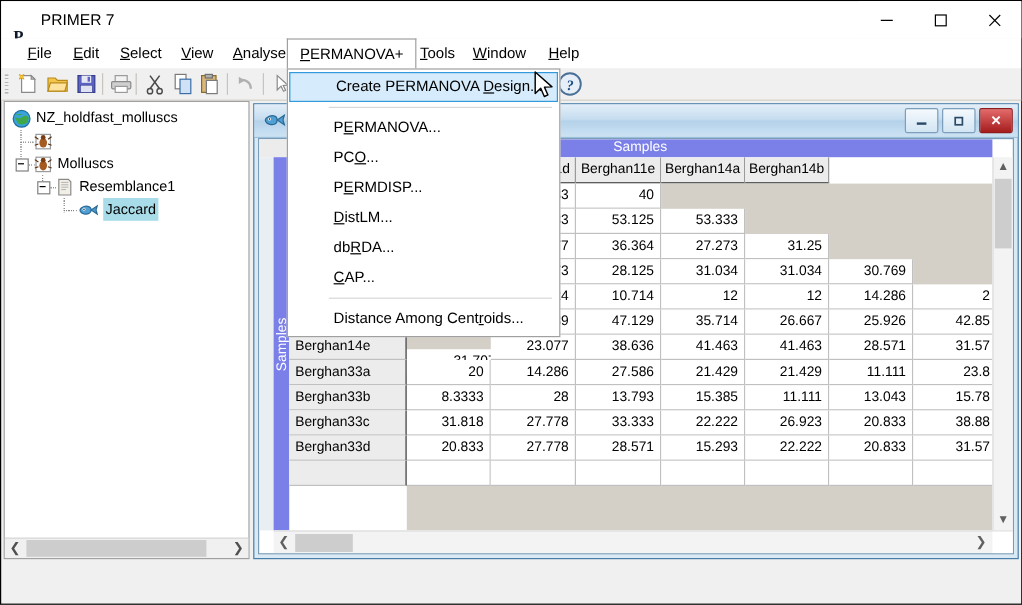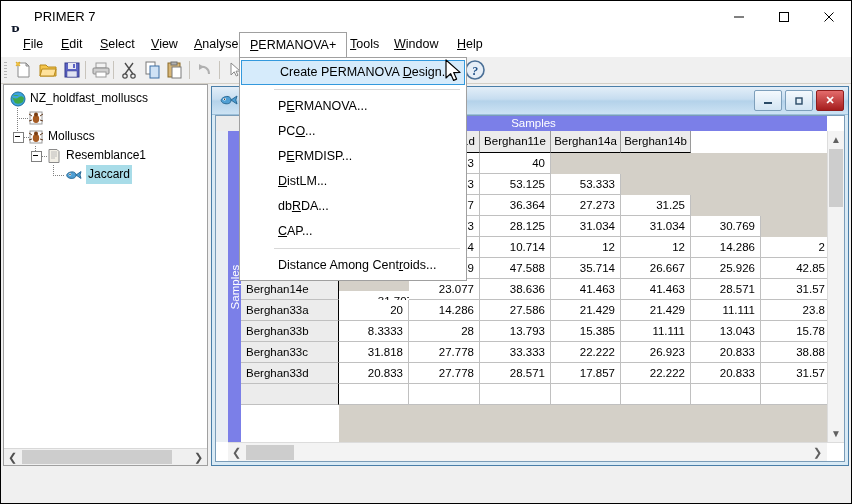--- a/index.html
+++ b/index.html
@@ -493,21 +493,21 @@
           <div class="cell" style="left:0;top:84px;width:70px">14.286</div>
           <div class="cell" style="left:70px;top:84px;width:71px">5.8824</div>
           <div class="cell" style="left:141px;top:84px;width:71px">10.714</div>
           <div class="cell" style="left:212px;top:84px;width:70px">12</div>
           <div class="cell" style="left:282px;top:84px;width:70px">12</div>
           <div class="cell" style="left:352px;top:84px;width:70px">14.286</div>
           <div class="cell" style="left:422px;top:84px;width:70px">2</div>
 
           <div class="cell" style="left:0;top:105px;width:70px">30.769</div>
           <div class="cell" style="left:70px;top:105px;width:71px">21.739</div>
-          <div class="cell" style="left:141px;top:105px;width:71px">47.588</div>
+          <div class="cell" style="left:141px;top:105px;width:71px">47.129</div>
           <div class="cell" style="left:212px;top:105px;width:70px">35.714</div>
           <div class="cell" style="left:282px;top:105px;width:70px">26.667</div>
           <div class="cell" style="left:352px;top:105px;width:70px">25.926</div>
           <div class="cell" style="left:422px;top:105px;width:70px">42.85</div>
 
           <div class="cell" style="left:0;top:138px;width:80px">31.707</div>
           <div class="cell" style="left:70px;top:126px;width:71px">23.077</div>
           <div class="cell" style="left:141px;top:126px;width:71px">38.636</div>
           <div class="cell" style="left:212px;top:126px;width:70px">41.463</div>
           <div class="cell" style="left:282px;top:126px;width:70px">41.463</div>
@@ -534,21 +534,21 @@
           <div class="cell" style="left:70px;top:189px;width:71px">27.778</div>
           <div class="cell" style="left:141px;top:189px;width:71px">33.333</div>
           <div class="cell" style="left:212px;top:189px;width:70px">22.222</div>
           <div class="cell" style="left:282px;top:189px;width:70px">26.923</div>
           <div class="cell" style="left:352px;top:189px;width:70px">20.833</div>
           <div class="cell" style="left:422px;top:189px;width:70px">38.88</div>
 
           <div class="cell" style="left:0;top:210px;width:70px">20.833</div>
           <div class="cell" style="left:70px;top:210px;width:71px">27.778</div>
           <div class="cell" style="left:141px;top:210px;width:71px">28.571</div>
-          <div class="cell" style="left:212px;top:210px;width:70px">17.857</div>
+          <div class="cell" style="left:212px;top:210px;width:70px">15.293</div>
           <div class="cell" style="left:282px;top:210px;width:70px">22.222</div>
           <div class="cell" style="left:352px;top:210px;width:70px">20.833</div>
           <div class="cell" style="left:422px;top:210px;width:70px">31.57</div>
 
           <div class="cell" style="left:0;top:231px;width:70px"></div>
           <div class="cell" style="left:70px;top:231px;width:71px"></div>
           <div class="cell" style="left:141px;top:231px;width:71px"></div>
           <div class="cell" style="left:212px;top:231px;width:70px"></div>
           <div class="cell" style="left:282px;top:231px;width:70px"></div>
           <div class="cell" style="left:352px;top:231px;width:70px"></div>

